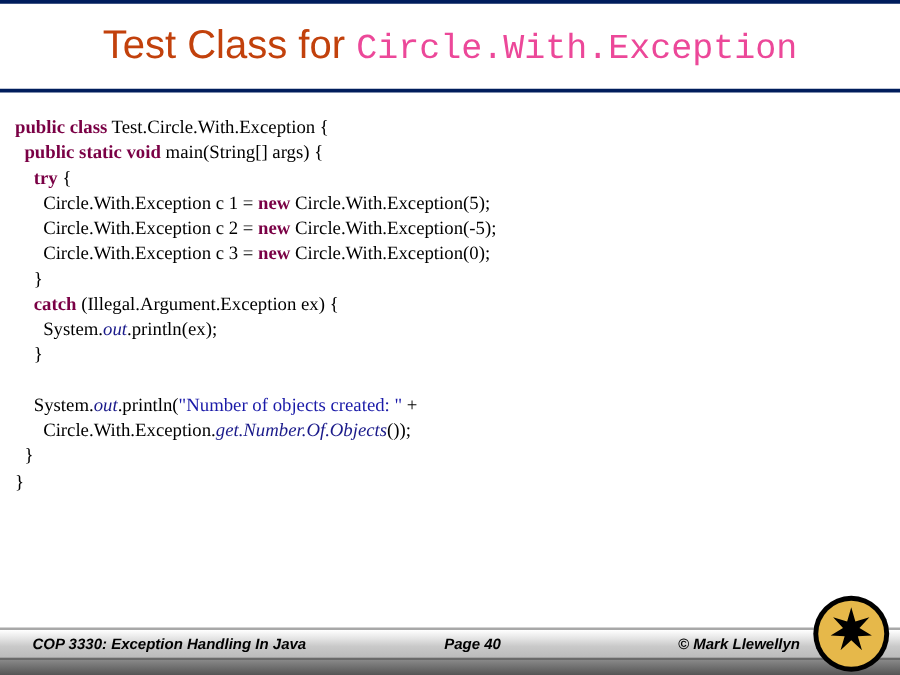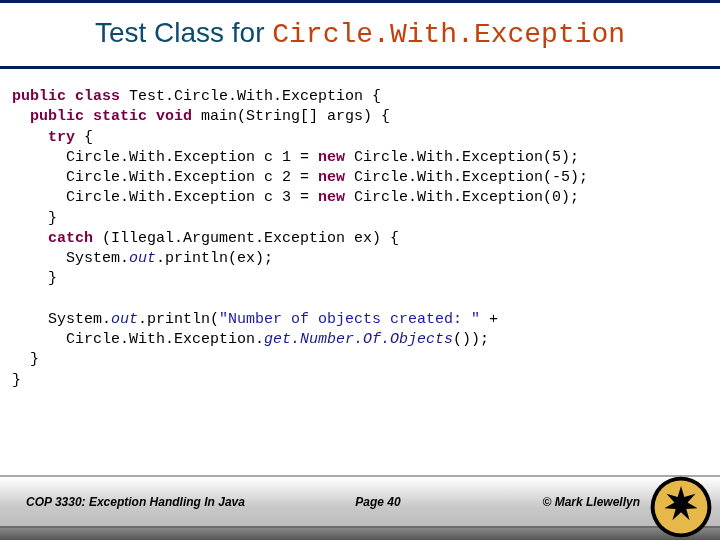--- a/index.html
+++ b/index.html
@@ -21,57 +21,57 @@
   .topbar {
     height: 3px;
     width: 100%;
     background: #001d5c;
   }
   .title-area {
     padding: 14px 0 12px 0;
     text-align: center;
   }
   .title-plain {
-    font-size: 28px;
-    color: #0c4a6e;
+    font-size: 32px;
+    color: #c2410c;
     font-family: Arial, Helvetica, sans-serif;
   }
   .title-mono {
     font-size: 28px;
-    color: #c2410c;
+    color: #ec4899;
     font-family: "Courier New", Courier, monospace;
   }
   .divider {
     height: 3px;
     width: 100%;
     background: #001d5c;
     margin-top: 4px;
   }
   .code-area {
     flex: 1;
     padding: 18px 12px 0 12px;
-    font-family: Liberation Mono, monospace;
+    font-family: Liberation Serif, serif;
     font-size: 15px;
     line-height: 1.35;
     color: #000;
     white-space: pre;
     overflow: hidden;
   }
   .kw { font-weight: bold; color: #7a0045; }
   .it { font-style: italic; color: #1a1a8a; }
   .str { color: #1a1aa8; }
 
   .footer-wrap {
     position: absolute;
     left: 0;
     bottom: 0;
     width: 100%;
   }
   .footer-gloss {
-    height: 53px;
+    height: 26px;
     background: linear-gradient(to bottom, #ffffff 0%, #e5e5e5 30%, #c9c9c9 60%, #bcbcbc 100%);
     border-top: 2px solid #a8a8a8;
     border-bottom: 2px solid #6a6a6a;
     display: flex;
     align-items: center;
     padding: 0 14px 0 26px;
     position: relative;
   }
   .footer-item {
     font-size: 12px;

